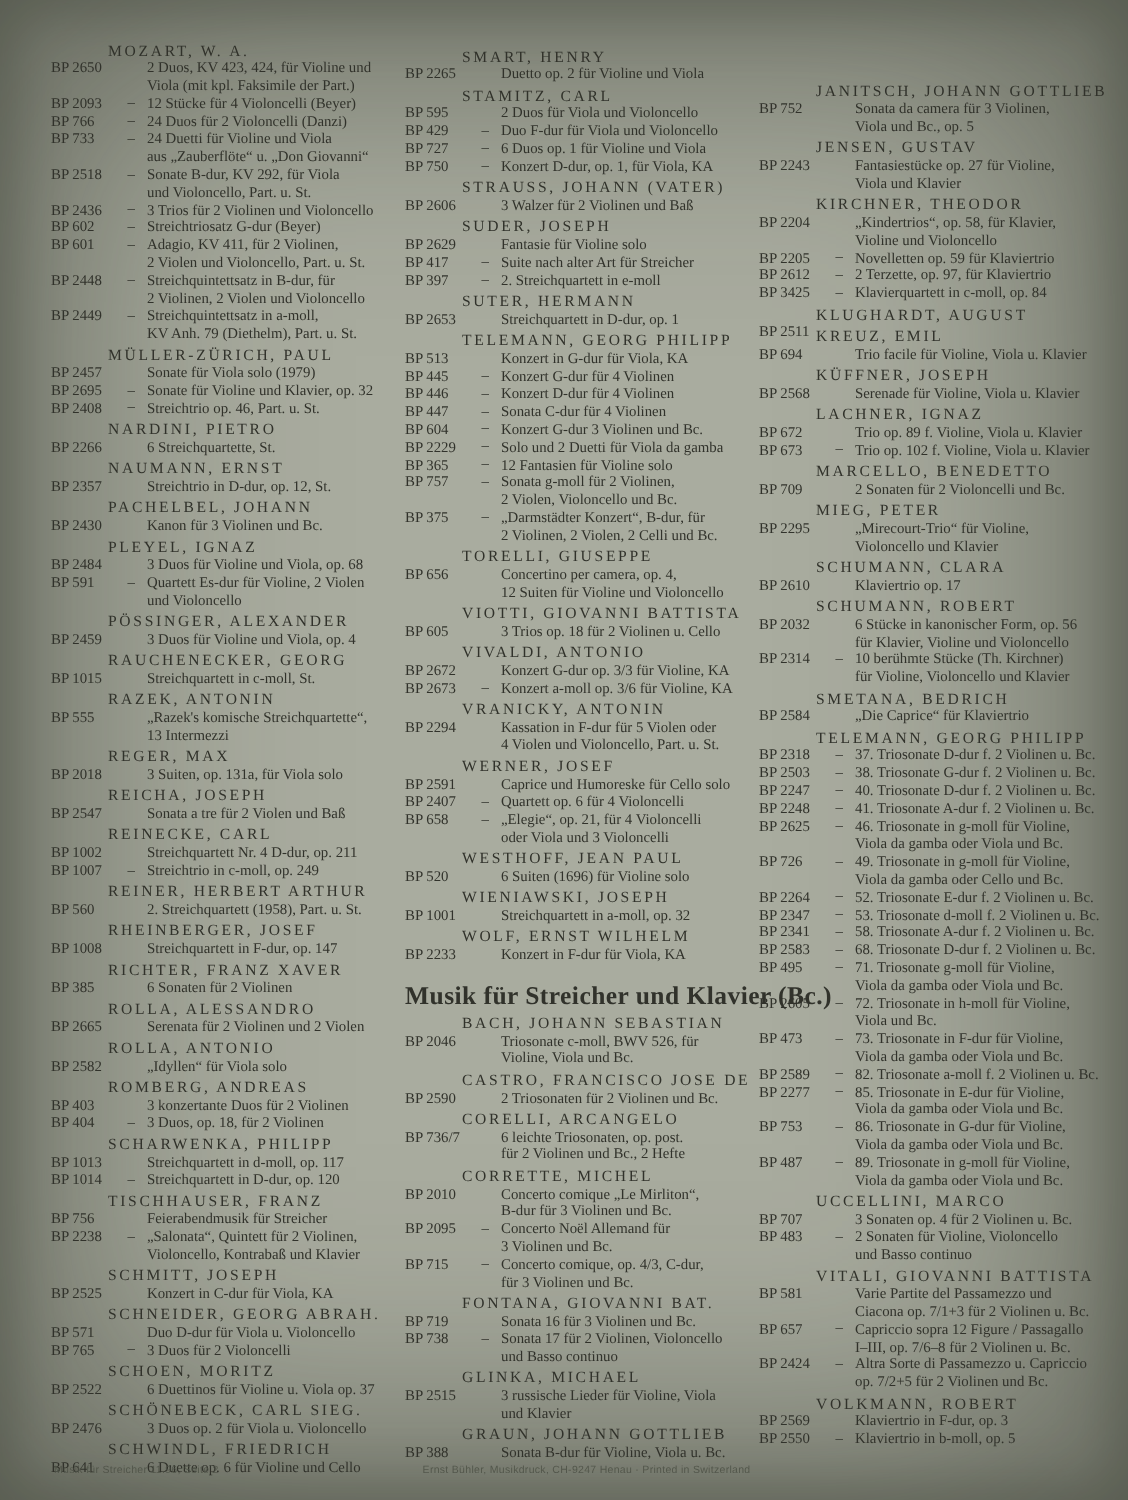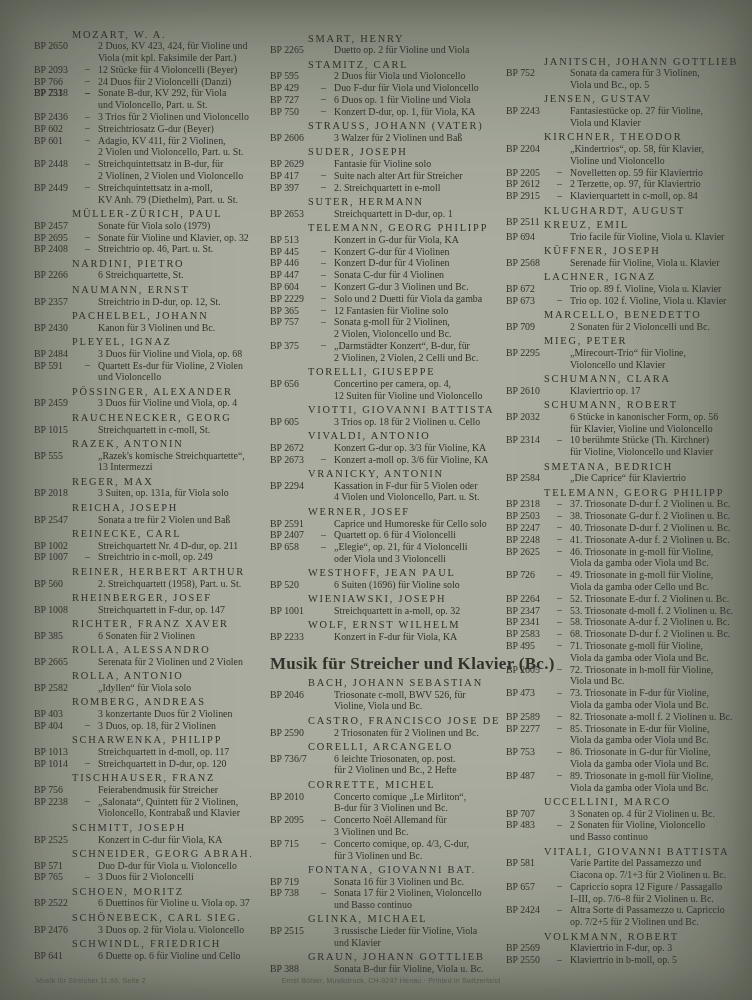--- a/index.html
+++ b/index.html
@@ -53,20 +53,22 @@
         <span class="desc">12 Stücke für 4 Violoncelli (Beyer)</span>
       </div>
       <div class="entry">
         <span class="num">BP 766</span>
         <span class="dash">–</span>
         <span class="desc">24 Duos für 2 Violoncelli (Danzi)</span>
       </div>
       <div class="entry">
         <span class="num">BP 733</span>
         <span class="dash">–</span>
+        <span class="desc">24 Duetti für Violine und Viola
+aus „Zauberflöte“ u. „Don Giovanni“</span>
       </div>
       <div class="entry">
         <span class="num">BP 2518</span>
         <span class="dash">–</span>
         <span class="desc">Sonate B-dur, KV 292, für Viola
 und Violoncello, Part. u. St.</span>
       </div>
       <div class="entry">
         <span class="num">BP 2436</span>
         <span class="dash">–</span>
@@ -545,21 +547,21 @@
         <span class="num">BP 2205</span>
         <span class="dash">–</span>
         <span class="desc">Novelletten op. 59 für Klaviertrio</span>
       </div>
       <div class="entry">
         <span class="num">BP 2612</span>
         <span class="dash">–</span>
         <span class="desc">2 Terzette, op. 97, für Klaviertrio</span>
       </div>
       <div class="entry">
-        <span class="num">BP 2915</span>
+        <span class="num">BP 3425</span>
         <span class="dash">–</span>
         <span class="desc">Klavierquartett in c-moll, op. 84</span>
       </div>
       <div class="composer">KLUGHARDT, AUGUST</div>
       <div class="entry">
         <span class="num">BP 2511</span>
         <span class="dash"></span>
       </div>
       <div class="composer">KREUZ, EMIL</div>
       <div class="entry">

